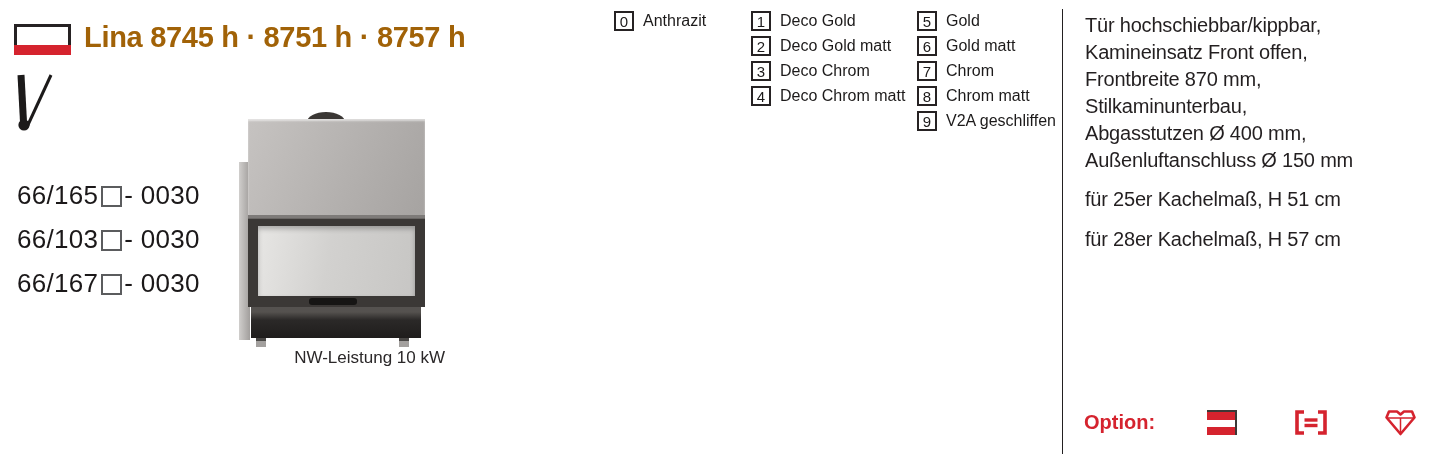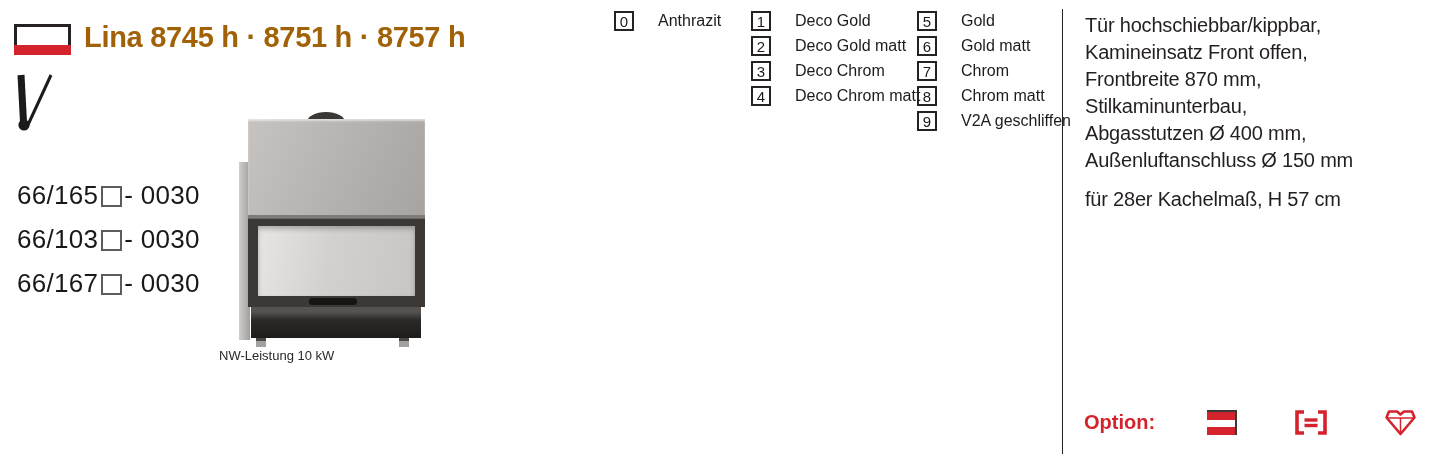--- a/index.html
+++ b/index.html
@@ -34,28 +34,28 @@
   .frame{position:absolute;left:9px;top:108px;width:177px;height:89px;background:#3b3836;
          box-shadow:inset 0 1px 0 #6a6765;box-sizing:border-box;}
   .glass{position:absolute;left:10px;top:8px;right:10px;bottom:11px;
          background:linear-gradient(100deg,#e7e6e4 0%,#d2d1cf 45%,#c7c6c4 100%);
          box-shadow:inset 0 3px 5px rgba(0,0,0,.25);}
   .handle{position:absolute;left:70px;top:188px;width:48px;height:7px;background:#161514;border-radius:3px;z-index:3;}
   .base{position:absolute;left:12px;top:197px;width:170px;height:31px;
         background:linear-gradient(#555250 0%,#55524f 16%,#2b2928 42%,#1f1d1c 100%);}
   .foot{position:absolute;top:228px;width:10px;height:9px;background:#a3a09e;border-top:3px solid #4a4846;box-sizing:border-box;}
   .foot.l{left:17px;} .foot.r{left:160px;}
-  .caption{position:absolute;left:-20px;right:-20px;top:238px;text-align:left;font-size:13px;color:#2b2829;}
+  .caption{position:absolute;left:-20px;right:-20px;top:238px;text-align:right;font-size:17px;color:#2b2829;}
 
   
   .opt-group{display:block;}
   .opt-row{display:flex;align-items:center;margin-bottom:5px;height:20px;}
   .opt-box{width:20px;height:20px;border:2px solid #262223;box-sizing:border-box;flex:0 0 20px;
            display:flex;align-items:center;justify-content:center;font-size:15px;color:#1c1a1a;}
-  .opt-label{margin-left:24px;font-size:16px;color:#1c1a1a;white-space:nowrap;}
+  .opt-label{margin-left:9px;font-size:16px;color:#1c1a1a;white-space:nowrap;}
   .g0{left:614px;top:11px;} .g1{left:751px;top:11px;} .g2{left:917px;top:11px;}
 
   
   .divider{left:1062px;top:9px;width:1px;height:445px;background:#232021;}
 
   
   .specs{left:1085px;top:12px;}
   .specs p{margin:0;font-size:20px;line-height:27px;letter-spacing:-0.2px;white-space:nowrap;}
   .sizes{left:1085px;top:179px;}
   .sizes p{margin:0;font-size:20px;line-height:40px;letter-spacing:-0.2px;white-space:nowrap;}
@@ -170,20 +170,21 @@
   <div class="abs specs">
     <p>Tür hochschiebbar/kippbar,</p>
     <p>Kamineinsatz Front offen,</p>
     <p>Frontbreite 870 mm,</p>
     <p>Stilkaminunterbau,</p>
     <p>Abgasstutzen Ø 400 mm,</p>
     <p>Außenluftanschluss Ø 150 mm</p>
   </div>
 
   <div class="abs sizes">
+    <p>für 25er Kachelmaß, H 51 cm</p>
     <p>für 28er Kachelmaß, H 57 cm</p>
   </div>
 
   <div class="abs option-row">
     <span class="option-label">Option:</span>
     <span class="at-flag"></span>
     <svg class="icon-svg" width="36" height="27" viewBox="0 0 36 27">
       <path d="M11 3 H4 V24 H11" fill="none" stroke="#d5232e" stroke-width="3.6"></path>
       <path d="M25 3 H32 V24 H25" fill="none" stroke="#d5232e" stroke-width="3.6"></path>
       <path d="M11.5 11 H24.5" fill="none" stroke="#d5232e" stroke-width="3.4"></path>

